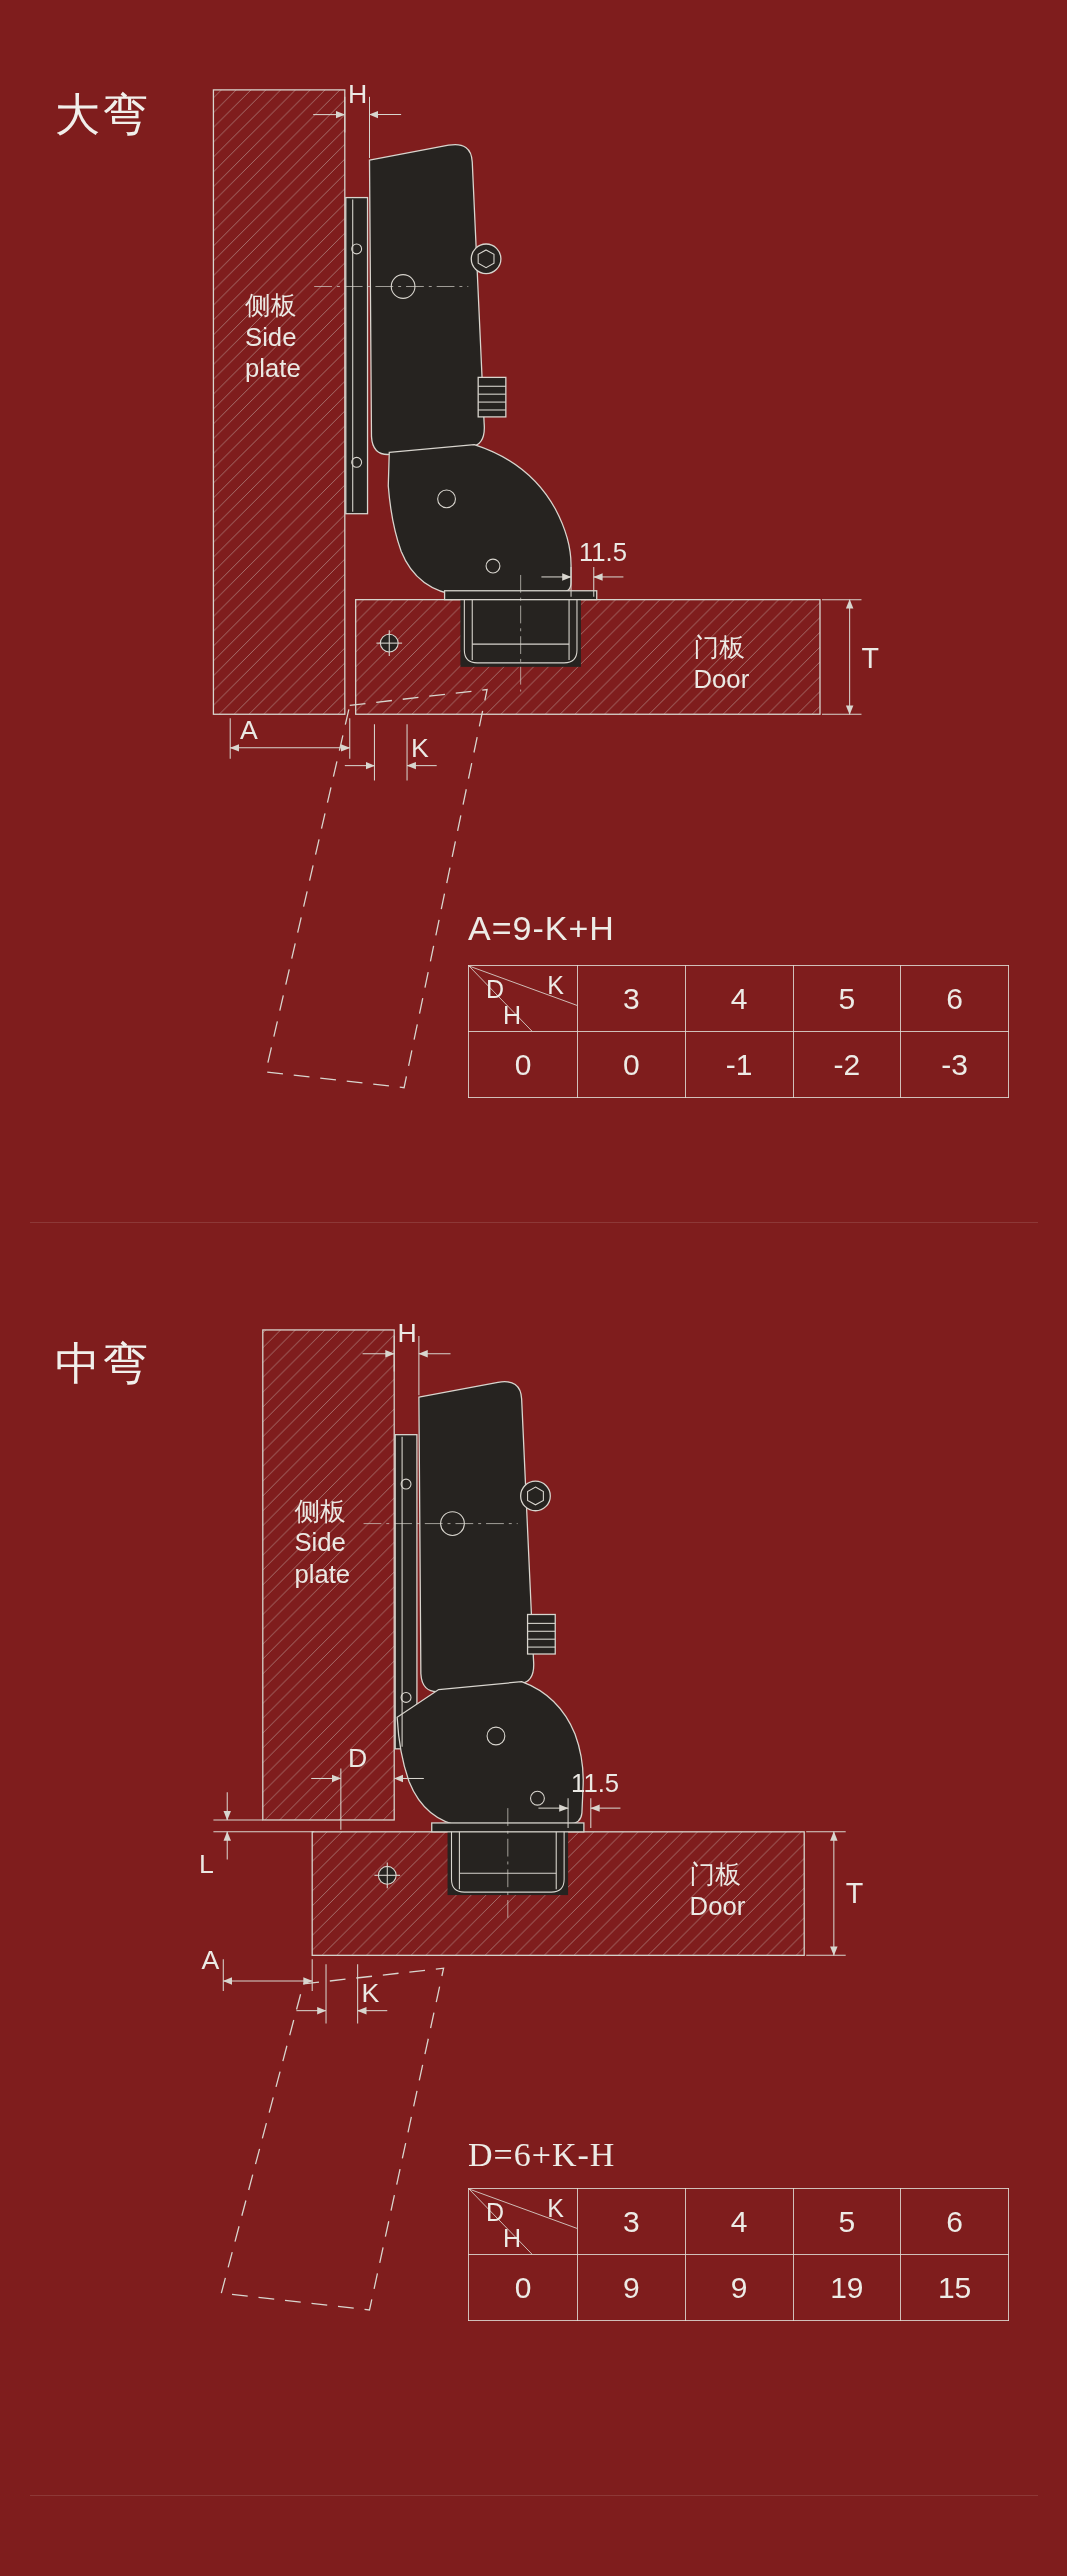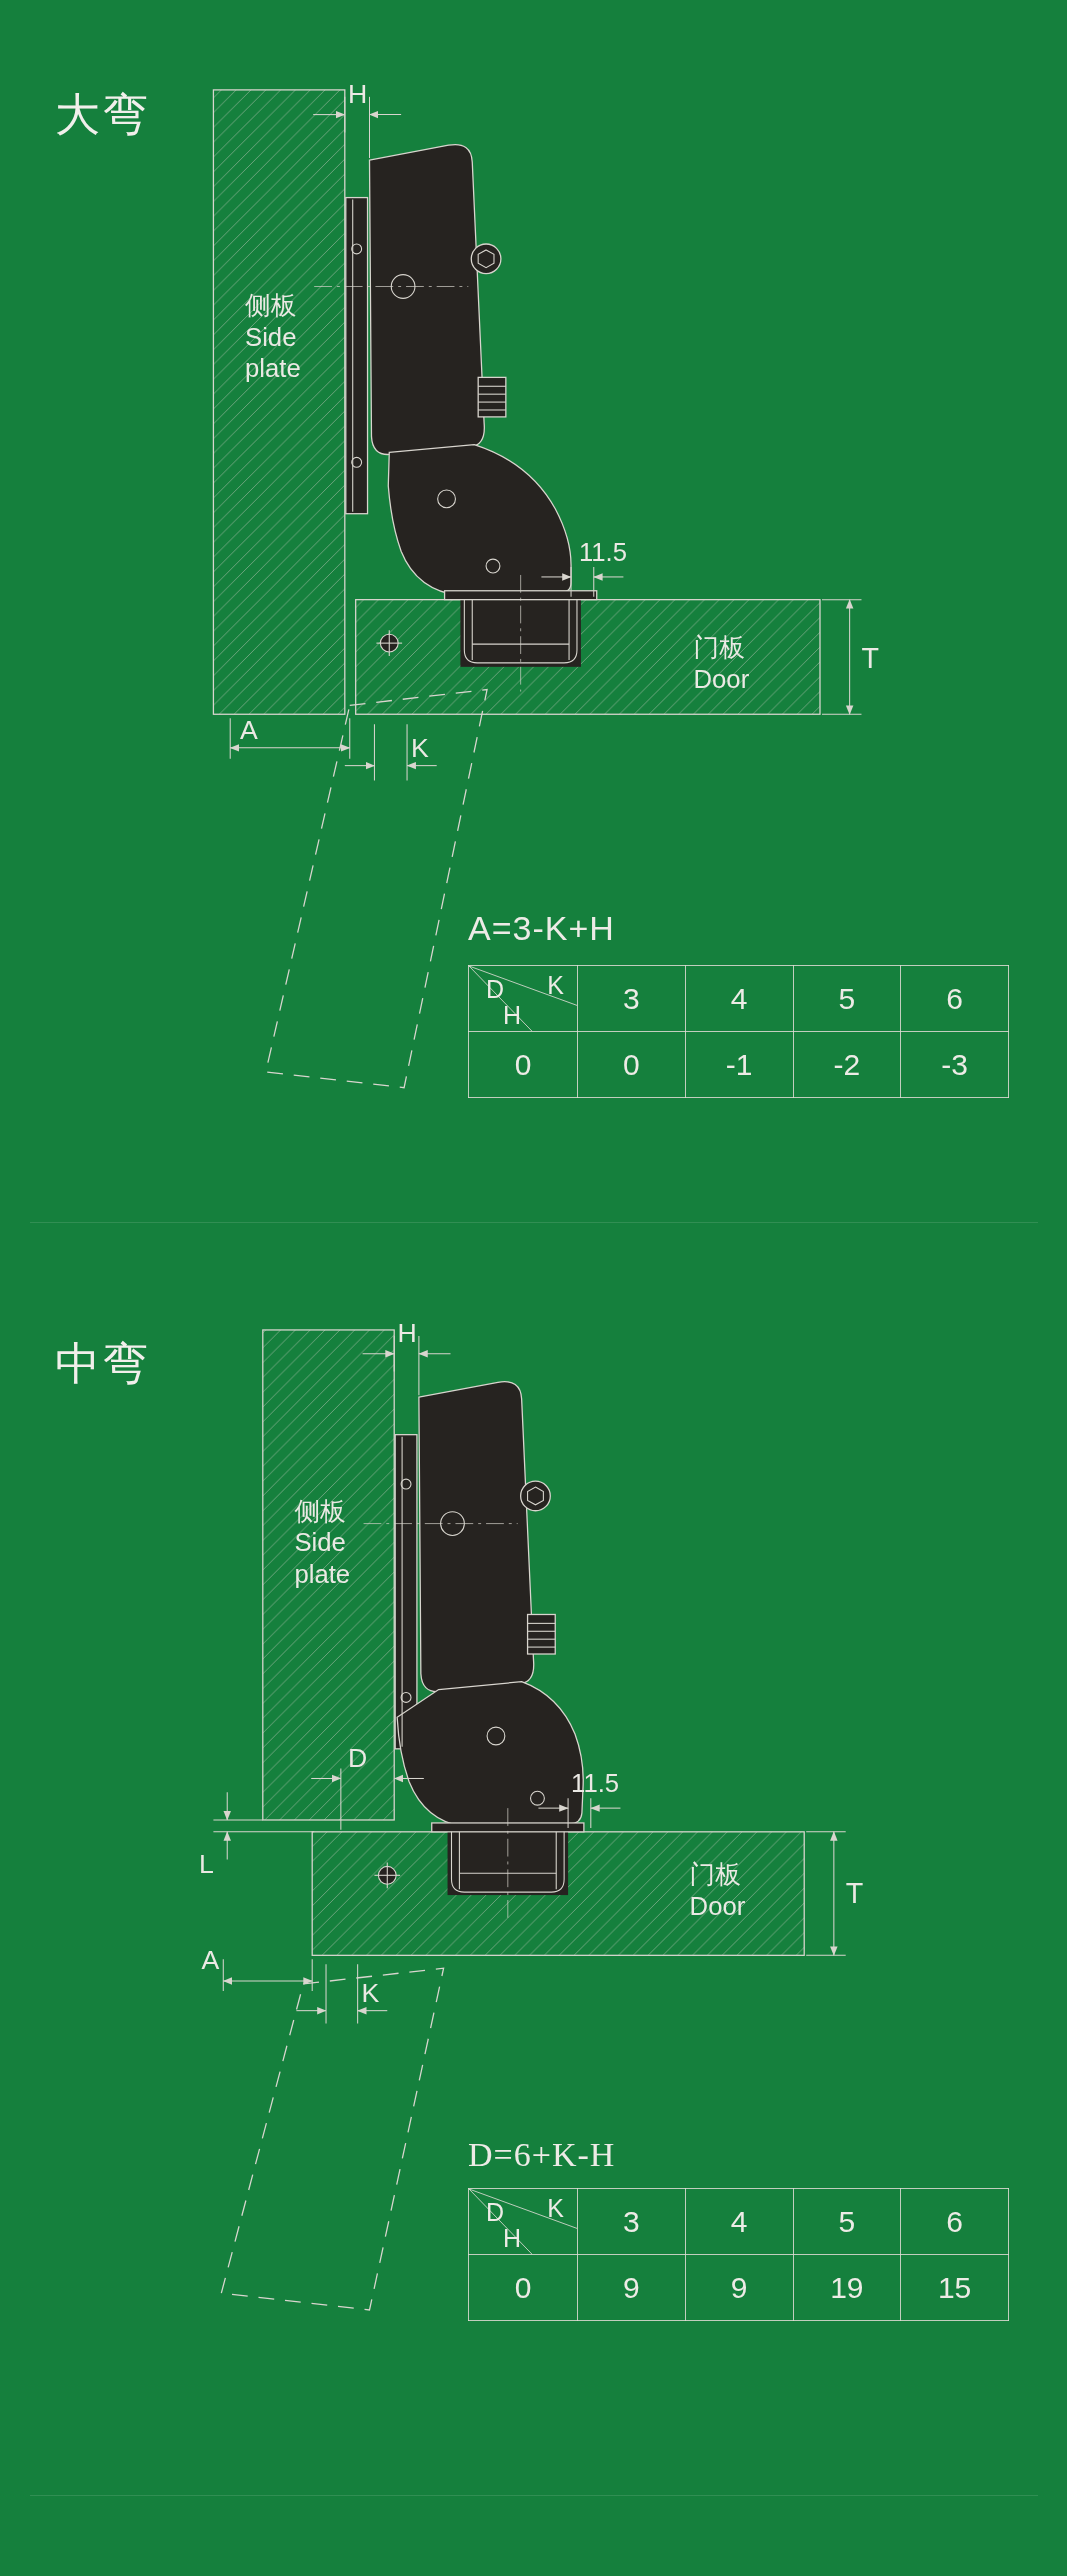--- a/index.html
+++ b/index.html
@@ -1,16 +1,16 @@
 <!DOCTYPE html>
 <html><head>
 <meta charset="utf-8">
 <style>
   html,body{margin:0;padding:0;background:#262320;}
-  .page{position:relative;width:1067px;height:2576px;background:#15803d;overflow:hidden;
+  .page{position:relative;width:1067px;height:2576px;background:#7f1d1d;overflow:hidden;
         font-family:"Liberation Sans",sans-serif;color:#edebe6;}
   .drawing{position:absolute;left:0;}
   .section-title{position:absolute;font-size:45px;letter-spacing:3px;color:#f1efeb;}
   .formula{position:absolute;font-size:34px;letter-spacing:1px;color:#edebe6;}
   .divider{position:absolute;left:30px;width:1008px;height:1px;background:rgba(240,238,233,0.13);}
   .spec-table{position:absolute;border-collapse:collapse;table-layout:fixed;width:541px;}
   .spec-table td{border:1px solid rgba(223,220,213,0.85);height:65px;text-align:center;
                  font-size:30px;color:#edebe6;padding:0;}
   .corner-cell{position:relative;}
   .corner-cell svg{position:absolute;left:0;top:0;width:100%;height:100%;}
@@ -105,21 +105,21 @@
     <text x="248" y="382" font-size="26">plate</text>
     <text x="702" y="664" font-size="26">门板</text>
     <text x="702" y="696" font-size="26">Door</text>
     <text x="362" y="104" font-size="27" text-anchor="middle">H</text>
     <text x="586" y="568" font-size="26">11.5</text>
     <text x="872" y="676" font-size="29">T</text>
     <text x="252" y="748" font-size="27" text-anchor="middle">A</text>
     <text x="416" y="766" font-size="27">K</text>
   </svg>
 
-  <div class="formula" style="left:468px;top:909px;">A=3-K+H</div>
+  <div class="formula" style="left:468px;top:909px;">A=9-K+H</div>
 
   <table class="spec-table" style="left:468px;top:965px;">
     <colgroup>
         <col style="width:109px">
         <col>
         <col>
         <col>
         <col>
       </colgroup>
     <tbody>

